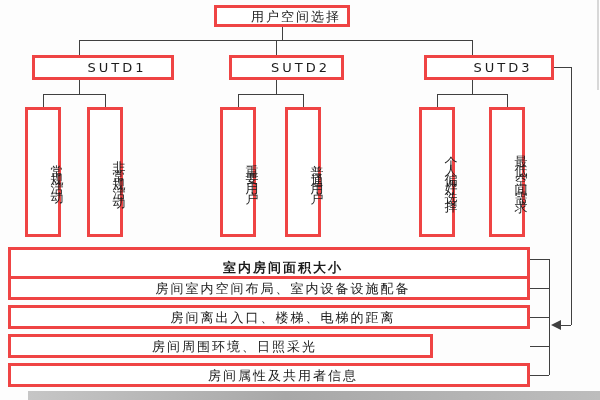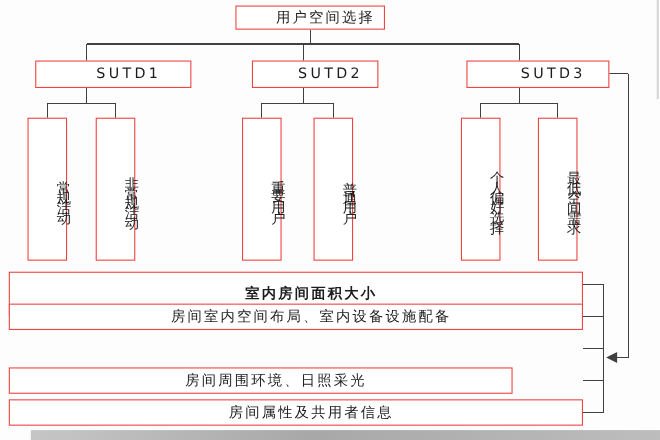--- a/index.html
+++ b/index.html
@@ -7,21 +7,21 @@
     position:relative;
     width:600px;height:400px;
     background:#fdfdfd;
     overflow:hidden;
     font-family:"DejaVu Sans","Liberation Sans",sans-serif;
     color:#1c1c1c;
   }
   .connectors{position:absolute;left:0;top:0;width:600px;height:400px;pointer-events:none;}
   .box{
     position:absolute;
-    border:1px solid #ef4444;
+    border:3px solid #ef4444;
     background:#ffffff;
     display:flex;align-items:center;justify-content:center;
     box-sizing:border-box;
     font-size:13px;
     line-height:1;
     white-space:nowrap;
     padding-left:28px;
   }
   .hlabel{letter-spacing:2px;}
   .sutd{letter-spacing:3px;font-size:13px;margin-left:24px;}
@@ -95,19 +95,20 @@
   <div class="box vbox" style="left:87px;top:107px;width:36px;height:130px;">非常规活动</div>
 
   <div class="box vbox" style="left:220px;top:107px;width:36px;height:130px;">重要用户</div>
   <div class="box vbox" style="left:285px;top:107px;width:36px;height:130px;">普通用户</div>
 
   <div class="box vbox" style="left:419px;top:107px;width:36px;height:130px;">个人偏好选择</div>
   <div class="box vbox" style="left:489px;top:107px;width:36px;height:130px;">最低空间需求</div>
 
   <div class="box criteria" style="left:8px;top:247px;width:522px;height:40px;font-weight:bold;">室内房间面积大小</div>
   <div class="box criteria" style="left:8px;top:276px;width:522px;height:24px;text-align:center;">房间室内空间布局、室内设备设施配备</div>
-  <div class="box criteria" style="left:8px;top:334px;width:458px;height:24px;">房间周围环境、日照采光</div>
+  <div class="box criteria" style="left:8px;top:305px;width:522px;height:24px;">房间离出入口、楼梯、电梯的距离</div>
+  <div class="box criteria" style="left:8px;top:334px;width:425px;height:24px;">房间周围环境、日照采光</div>
   <div class="box criteria" style="left:8px;top:363px;width:522px;height:24px;">房间属性及共用者信息</div>
 
   <div class="scan-strip" style="left:28px;top:391px;width:572px;height:9px;"></div>
   <div class="scan-edge" style="left:597px;top:0px;width:2px;height:90px;"></div>
 
 </div>
 
 </body></html>

